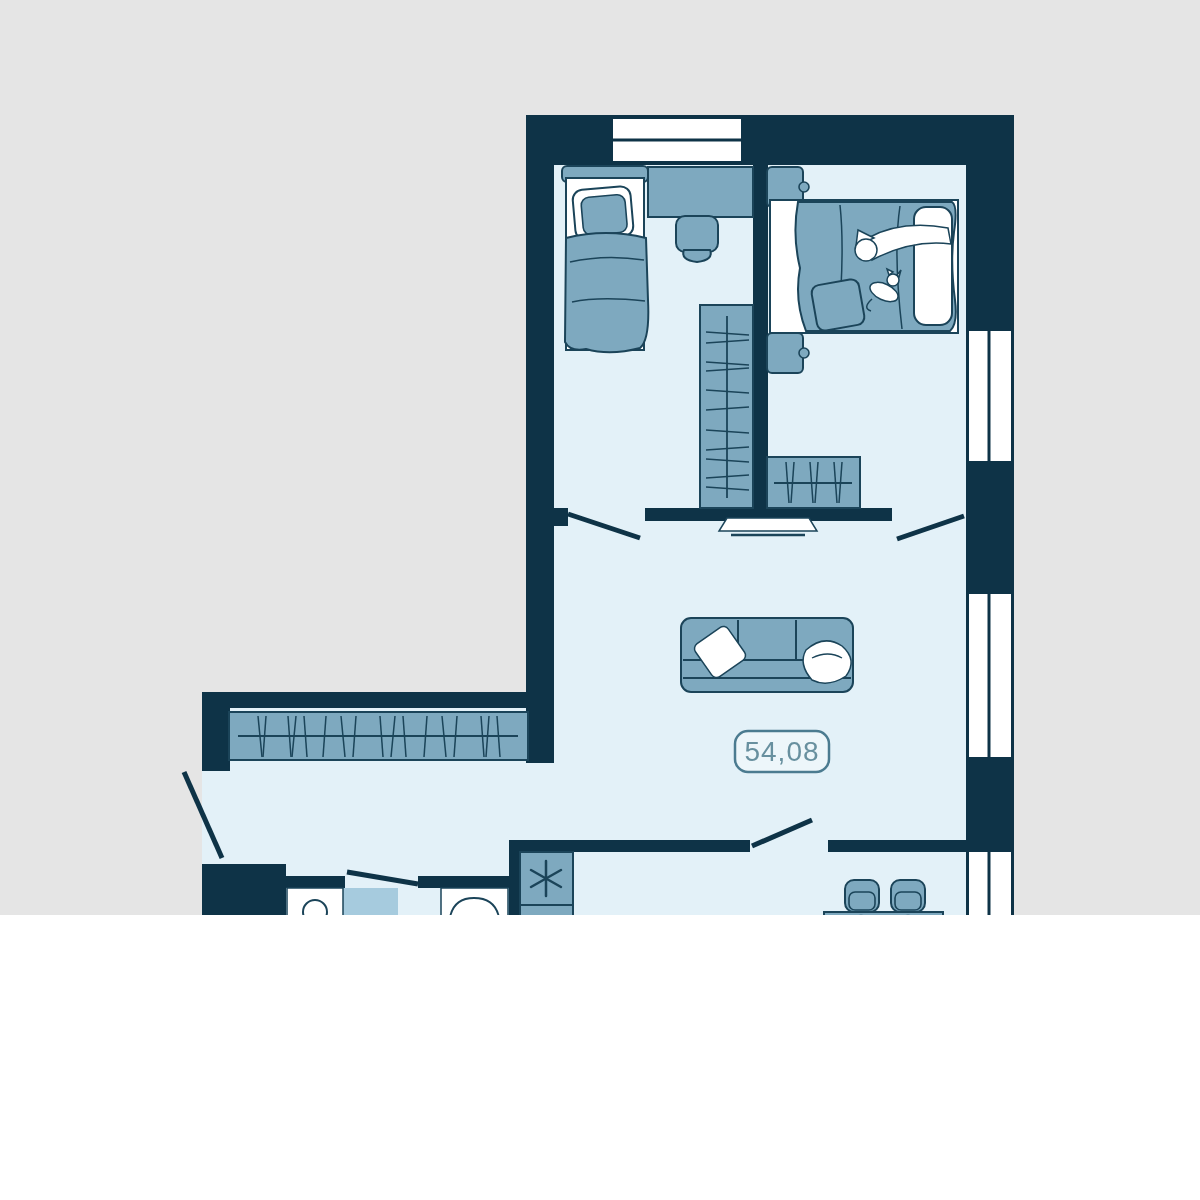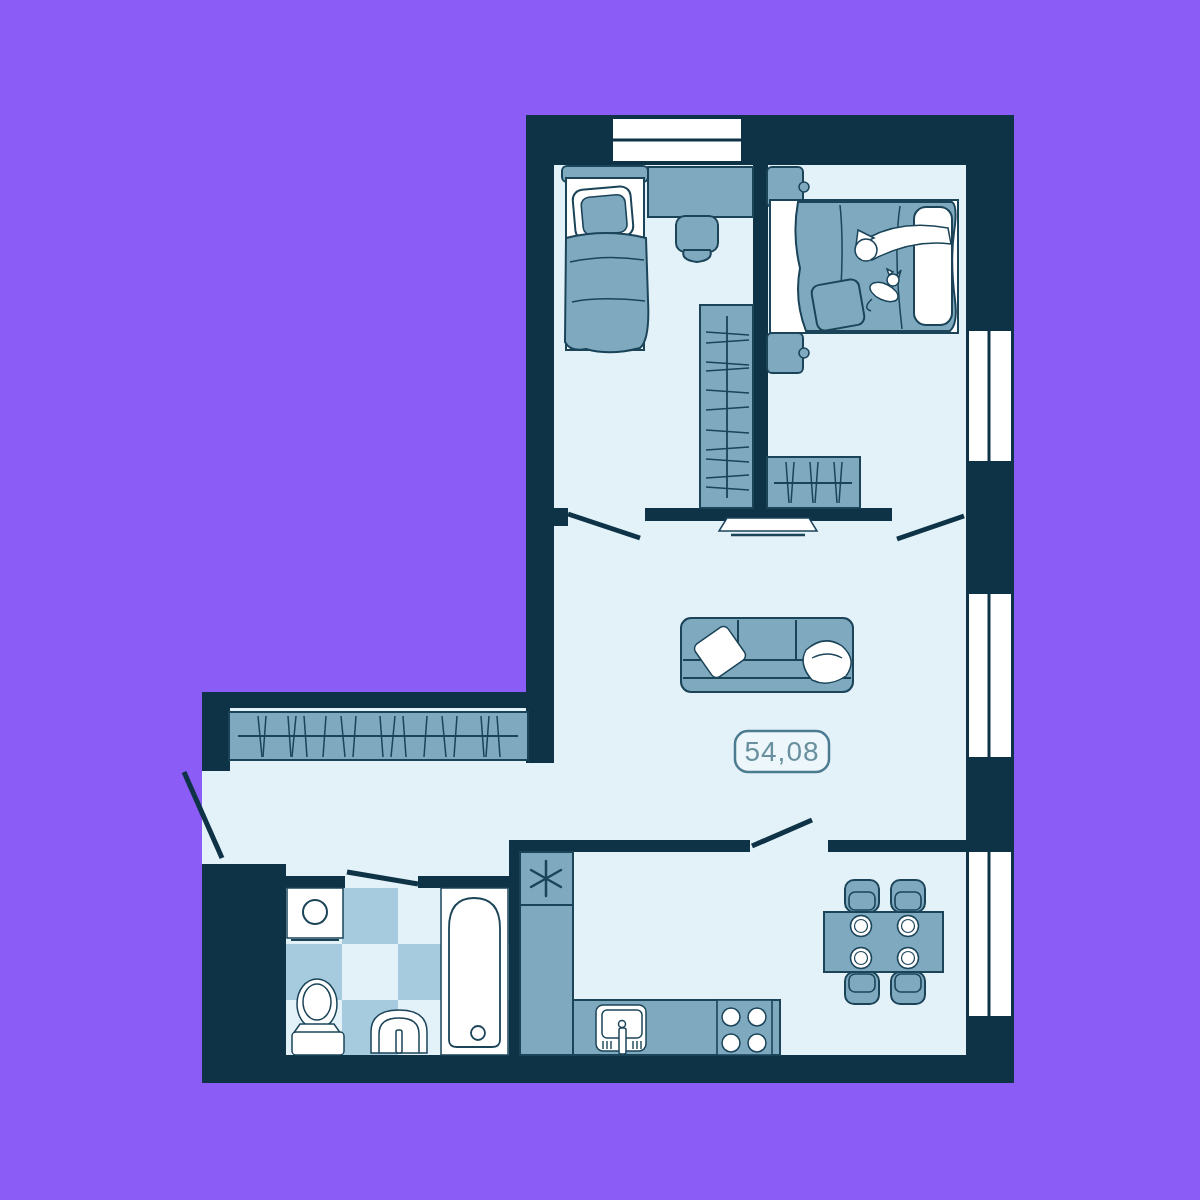--- a/index.html
+++ b/index.html
@@ -1,16 +1,16 @@
 <!DOCTYPE html>
 <html><head>
 <meta charset="utf-8">
 <style>
   html,body{margin:0;padding:0;background:#ffffff;}
-  .stage{position:relative;width:1200px;height:1200px;background:#8b5cf6;overflow:hidden;
+  .stage{position:relative;width:1200px;height:915px;background:#e5e5e5;overflow:hidden;
          font-family:"Liberation Sans", sans-serif;}
   svg{display:block;}
   .floor{fill:#e3f1f8;}
   .wall{fill:#0e3347;}
   .fur{fill:#7ea9bf;stroke:#1b4459;stroke-width:2;}
   .furthin{fill:#7ea9bf;stroke:#1b4459;stroke-width:1.6;}
   .wht{fill:#ffffff;stroke:#1b4459;stroke-width:2;}
   .whthin{fill:#ffffff;stroke:#1b4459;stroke-width:1.5;}
   .ln{stroke:#1b4459;fill:none;}
   .door{stroke:#0e3347;stroke-width:5;fill:none;}

